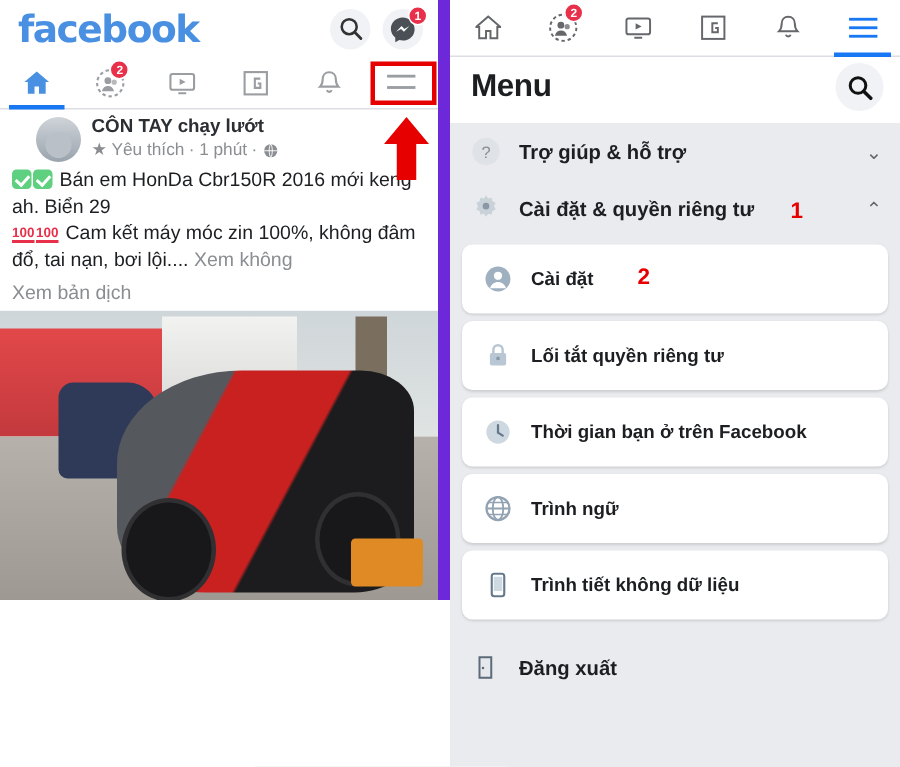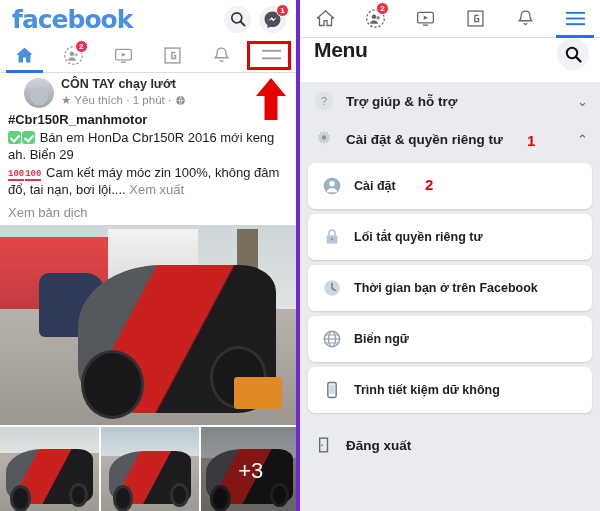--- a/index.html
+++ b/index.html
@@ -3,21 +3,21 @@
 <meta charset="utf-8">
 <style>
   * { box-sizing: border-box; margin: 0; padding: 0; }
   body {
     width: 600px; height: 511px;
     font-family: "Liberation Sans", sans-serif;
     background: #fff; overflow: hidden; position: relative;
   }
   .screens { display: flex; width: 600px; height: 511px; }
   .screen { position: relative; overflow: hidden; }
-  .screen-left { width: 300px; height: 511px; background: #fff; border-right: 4px solid #6d28d9; }
+  .screen-left { width: 300px; height: 400px; background: #fff; border-right: 8px solid #6d28d9; }
   .screen-right { width: 300px; height: 511px; background: #e9ebee; }
 
   
   .fb-topbar {
     height: 38px; display: flex; align-items: center;
     justify-content: space-between; padding: 0 10px 0 12px; background: #fff;
   }
   .fb-wordmark {
     font-family: "DejaVu Sans", sans-serif;
     font-size: 25px; font-weight: bold; color: #4a90e2;
@@ -78,21 +78,21 @@
   .emoji-check {
     display: inline-block; width: 13px; height: 13px; border-radius: 3px;
     background: #5fd07f; position: relative; vertical-align: -2px; margin-right: 1px;
   }
   .emoji-check::after {
     content: ""; position: absolute; left: 3.5px; top: 2px; width: 4px; height: 7px;
     border: 2px solid #fff; border-top: 0; border-left: 0; transform: rotate(42deg);
   }
   .emoji-100 {
     display: inline-block; font-size: 9px; font-weight: bold; color: #e8304a;
-    border-bottom: 2px solid #e8304a; line-height: 10px; vertical-align: 1px; margin-right: 1px; font-family: Liberation Mono, monospace;
+    border-bottom: 2px solid #e8304a; line-height: 10px; vertical-align: 1px; margin-right: 1px;
   }
   .muted { color: #8a8d91; }
   .translate { padding: 6px 8px 5px 8px; font-size: 13px; color: #8a8d91; }
 
   
   .photo-main { width: 300px; height: 200px; position: relative; overflow: hidden; }
   .thumbs { display: flex; gap: 2px; width: 300px; height: 88px; margin-top: 2px; }
   .thumb { flex: 1; position: relative; overflow: hidden; }
   .thumb-more {
     position: absolute; inset: 0; background: rgba(0,0,0,0.34); color: #fff;
@@ -116,21 +116,21 @@
   .ph-wheel.w1 { left: 27%; bottom: 3%; width: 21%; padding-bottom: 21%; }
   .ph-wheel.w2 { right: 11%; bottom: 8%; width: 19%; padding-bottom: 19%; }
   .ph-stand { position: absolute; right: 6%; bottom: 8%; width: 16%; height: 16%; background: #e08a26; border-radius: 3px; }
 
   
   .r-tabrow {
     height: 38px; display: flex; align-items: center; background: #fff;
     border-bottom: 1px solid #dcdee3; position: relative;
   }
   .menu-header {
-    height: 44px; background: #fff; display: flex; align-items: flex-start;
+    height: 44px; background: #fff; display: flex; align-items: center;
     justify-content: space-between; padding: 0 11px 4px 14px;
   }
   .menu-title { font-size: 21px; font-weight: bold; color: #1c1e21; letter-spacing: -0.3px; }
   .menu-search {
     width: 32px; height: 32px; border-radius: 50%; background: #f0f2f5;
     display: flex; align-items: center; justify-content: center;
   }
   .menu-list { padding: 0; }
   .m-row {
     display: flex; align-items: center; gap: 10px;
@@ -239,29 +239,28 @@
           <span>·</span>
           <svg width="11" height="11" viewBox="0 0 16 16">
             <circle cx="8" cy="8" r="6.4" fill="#8a8d91"></circle>
             <path d="M1.6 8h12.8M8 1.6c2 2 2 10.8 0 12.8M8 1.6c-2 2-2 10.8 0 12.8" fill="none" stroke="#fff" stroke-width="0.9"></path>
           </svg>
         </div>
       </div>
     </div>
 
     <div class="post-body">
-      <div class="post-hash">#Cbr150R_manhmotor</div>
       <div>
         <span class="emoji-check"></span><span class="emoji-check"></span>
         <span>Bán em HonDa Cbr150R 2016 mới keng ah. Biển 29</span>
       </div>
       <div>
         <span class="emoji-100">100</span><span class="emoji-100">100</span>
         <span>Cam kết máy móc zin 100%, không đâm đổ, tai nạn, bơi lội....</span>
-        <span class="muted">Xem xuất</span>
+        <span class="muted">Xem không</span>
       </div>
     </div>
     <div class="translate">Xem bản dịch</div>
 
     <div class="photo-main">
       <div class="ph">
         <div class="ph-sky"></div>
           <div class="ph-bus"></div>
           <div class="ph-bus2"></div>
         <div class="ph-tree"></div>
@@ -421,31 +420,31 @@
       <div class="m-row m-card">
         <span class="m-ico">
           <svg width="20" height="20" viewBox="0 0 24 24">
               <circle cx="12" cy="12" r="9.2" fill="none" stroke="#93a3b2" stroke-width="1.8"></circle>
               <ellipse cx="12" cy="12" rx="4.2" ry="9.2" fill="none" stroke="#93a3b2" stroke-width="1.5"></ellipse>
               <line x1="2.8" y1="12" x2="21.2" y2="12" stroke="#93a3b2" stroke-width="1.5"></line>
               <line x1="4.5" y1="7.2" x2="19.5" y2="7.2" stroke="#93a3b2" stroke-width="1.2"></line>
               <line x1="4.5" y1="16.8" x2="19.5" y2="16.8" stroke="#93a3b2" stroke-width="1.2"></line>
             </svg>
         </span>
-        <span class="m-label sm">Biển ngữ</span>
+        <span class="m-label sm">Trình ngữ</span>
       </div>
 
       <div class="m-row m-card">
         <span class="m-ico">
           <svg width="20" height="20" viewBox="0 0 24 24">
               <rect x="7" y="3" width="10" height="18" rx="2" fill="none" stroke="#66798a" stroke-width="1.7"></rect>
               <rect x="8.6" y="5.4" width="6.8" height="11.4" fill="#cfd9e2"></rect>
             </svg>
         </span>
-        <span class="m-label sm">Trình tiết kiệm dữ không</span>
+        <span class="m-label sm">Trình tiết không dữ liệu</span>
       </div>
 
 
       <div class="divider-strip"></div>
 
       <div class="m-row m-plain">
         <span class="m-ico">
           <svg width="20" height="20" viewBox="0 0 24 24">
               <rect x="6" y="3" width="11" height="18" fill="#5d6b78"></rect>
               <rect x="7.6" y="4.6" width="7.8" height="14.8" fill="#e5e9ed"></rect>

